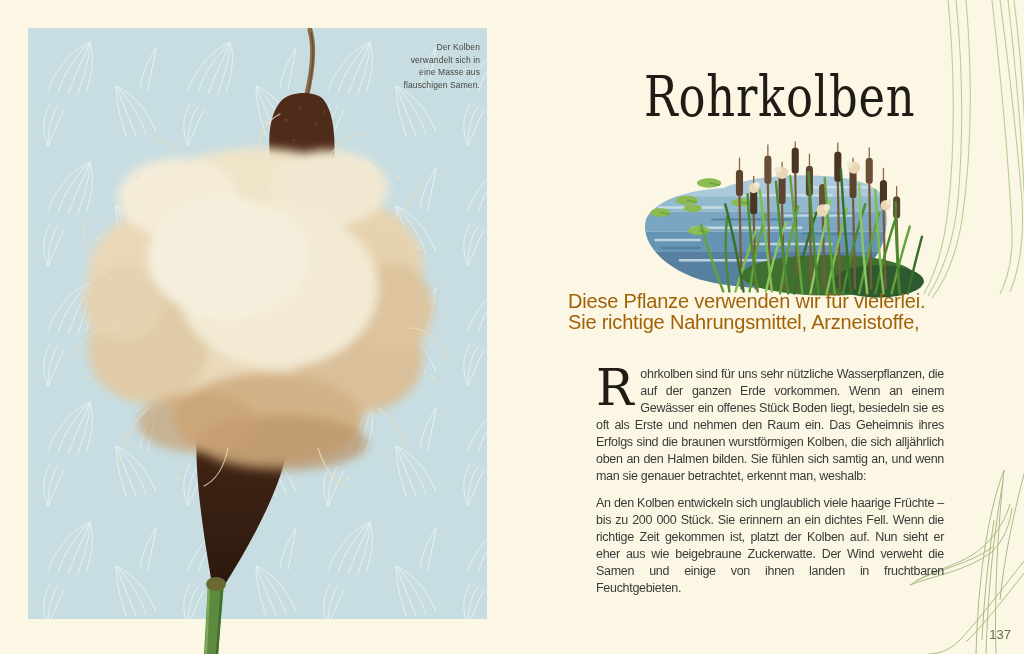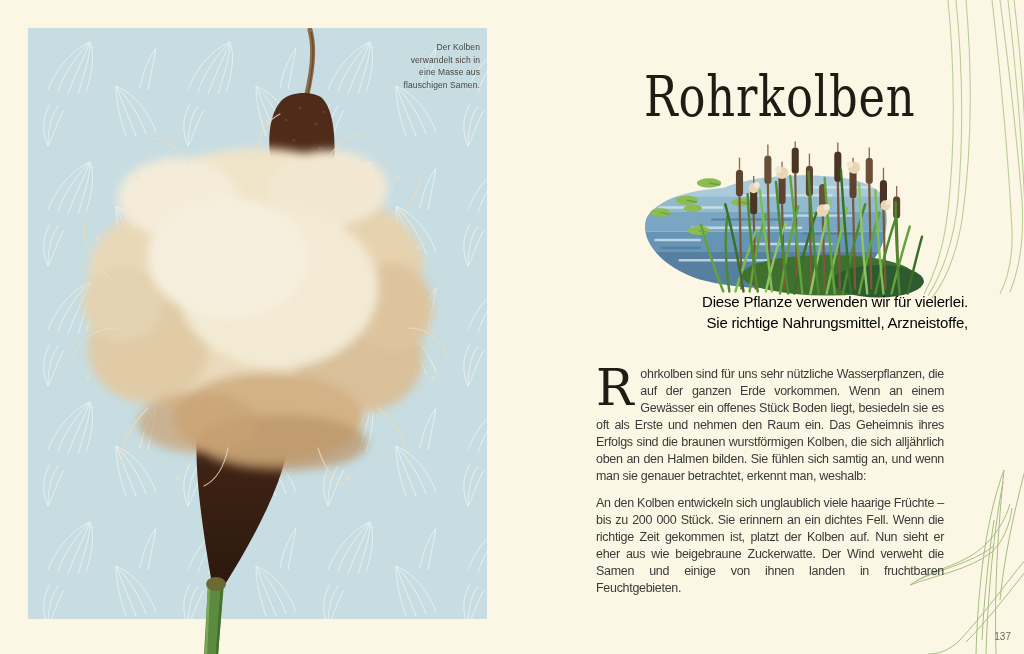--- a/index.html
+++ b/index.html
@@ -20,28 +20,28 @@
   .caption{position:absolute;top:13px;right:7px;width:84px;text-align:right;
     font-size:8.5px;line-height:12.5px;color:#47473f;letter-spacing:.1px;}
 
   
   .edge-decor{position:absolute;top:0;right:0;width:120px;height:654px;pointer-events:none;}
   h1.title{position:absolute;top:52px;left:0;width:512px;margin:12px;text-align:center;
     font-family:"DejaVu Serif","Liberation Serif",serif;font-weight:400;
     font-size:56px;color:var(--title-ink);}
   h1.title span{display:inline-block;transform:scaleX(.8);transform-origin:center;letter-spacing:1px;}
   .illustration{position:absolute;top:140px;left:118px;width:294px;height:160px;}
-  .intro{position:absolute;top:291px;left:56px;width:400px;text-align:right;
-    font-size:15px;line-height:21px;color:#000000;letter-spacing:-0.2px;}
+  .intro{position:absolute;top:291px;left:56px;width:400px;text-align:left;
+    font-size:20px;line-height:21px;color:#a16207;letter-spacing:-0.2px;}
   .bodytext{position:absolute;top:366px;left:84px;width:348px;text-align:justify;
     font-size:12.5px;line-height:17px;color:var(--text-dark);letter-spacing:-0.3px;}
   .bodytext p{margin:0 0 10px 0;}
   .dropcap{float:left;font-family:"DejaVu Serif","Liberation Serif",serif;
     font-size:50px;line-height:44px;height:38px;padding:0 7px 0 0;color:var(--title-ink);}
-  .pagenum{position:absolute;right:13px;bottom:12px;font-size:10px;color:var(--page-number-ink);}
+  .pagenum{position:absolute;right:13px;bottom:12px;font-size:13px;color:var(--page-number-ink);}
 </style>
 </head>
 <body>
 
 <div class="spread">
 
   <div class="page page-left">
     <div class="photo">
       <svg width="459" height="626" viewBox="0 0 459 626">
         <defs>

